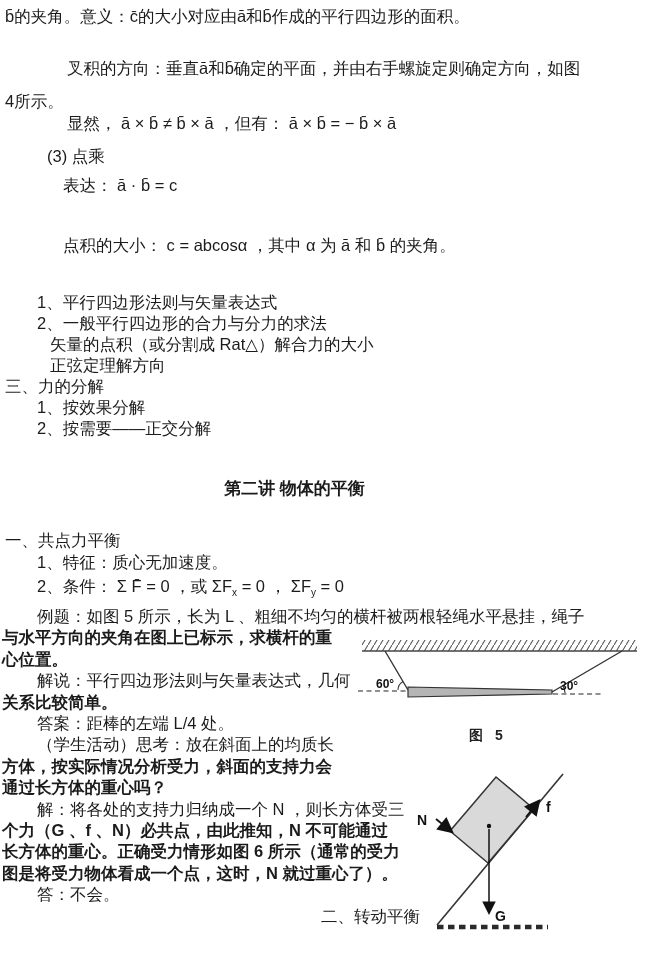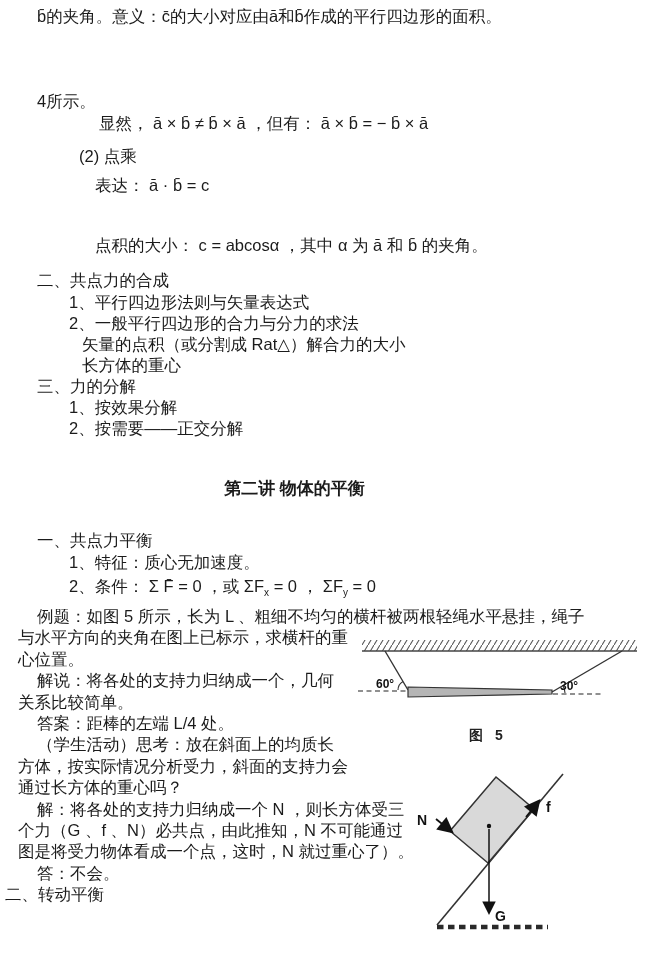--- a/index.html
+++ b/index.html
@@ -1,70 +1,71 @@
 <!DOCTYPE html>
 <html><head>
 <meta charset="utf-8">
 <style>
   html,body{margin:0;padding:0;background:#fff;}
   .page{position:relative;width:645px;height:972px;background:#ffffff;overflow:hidden;
         font-family:"Liberation Sans","DejaVu Sans",sans-serif;color:#1b1b1b;}
-  .ln{position:absolute;font-size:16.5px;line-height:21px;white-space:nowrap;margin-left:32px;}
+  .ln{position:absolute;font-size:16.5px;line-height:21px;white-space:nowrap;}
   .title{position:absolute;width:645px;text-align:center;font-weight:700;font-size:17px;}
   .flow{position:absolute;top:606px;left:0;width:420px;}
   .flow .fl{font-size:16.5px;line-height:21.4px;white-space:nowrap;}
   .ind{padding-left:37px;}
-  .ind5{padding-left:5px;}
-  .ind2{padding-left:18px;}
+  .ind5{padding-left:5px;text-align:right;}
+  .ind2{padding-left:2px;font-weight:bold;}
   sub{font-size:10px;}
   .fig{position:absolute;}
   .flabel{font:700 12px "Liberation Sans",sans-serif;fill:#111;}
   .fbig{font:700 14px "Liberation Sans",sans-serif;fill:#111;}
   .fcap{font:700 14px "Liberation Sans",sans-serif;fill:#222;letter-spacing:4px;}
 </style>
 </head>
 <body>
 
 <div class="page">
 
   <div class="ln" style="top:6px;left:5px">b̄的夹角。意义：c̄的大小对应由ā和b̄作成的平行四边形的面积。</div>
+  <div class="ln" style="top:58px;left:67px">叉积的方向：垂直ā和b̄确定的平面，并由右手螺旋定则确定方向，如图</div>
   <div class="ln" style="top:91px;left:5px">4所示。</div>
   <div class="ln" style="top:113px;left:67px">显然， ā × b̄ ≠ b̄ × ā ，但有： ā × b̄ =  − b̄ × ā</div>
-  <div class="ln" style="top:146px;left:47px">(2) 点乘</div>
+  <div class="ln" style="top:146px;left:47px">(3) 点乘</div>
   <div class="ln" style="top:175px;left:63px">表达： ā · b̄  =  c</div>
   <div class="ln" style="top:235px;left:63px">点积的大小： c = abcosα ，其中 α 为 ā 和 b̄ 的夹角。</div>
 
-  <div class="ln" style="top:270px;left:5px">二、共点力的合成</div>
   <div class="ln" style="top:292px;left:37px">1、平行四边形法则与矢量表达式</div>
   <div class="ln" style="top:313px;left:37px">2、一般平行四边形的合力与分力的求法</div>
   <div class="ln" style="top:334px;left:50px">矢量的点积（或分割成 Rat△）解合力的大小</div>
-  <div class="ln" style="top:355px;left:50px">长方体的重心</div>
+  <div class="ln" style="top:355px;left:50px">正弦定理解方向</div>
   <div class="ln" style="top:376px;left:5px">三、力的分解</div>
   <div class="ln" style="top:397px;left:37px">1、按效果分解</div>
   <div class="ln" style="top:418px;left:37px">2、按需要——正交分解</div>
 
   <div class="title" style="top:477px;left:-28px">第二讲 物体的平衡</div>
   <div class="ln" style="top:530px;left:5px">一、共点力平衡</div>
   <div class="ln" style="top:552px;left:37px">1、特征：质心无加速度。</div>
   <div class="ln" style="top:576px;left:37px">
     <span>2、条件： Σ F̄  =  0 ，或  ΣF</span><sub>x</sub><span>  =  0 ， ΣF</span><sub>y</sub><span>  =  0</span>
   </div>
 
   <div class="flow">
     <div class="fl ind">例题：如图 5 所示，长为 L 、粗细不均匀的横杆被两根轻绳水平悬挂，绳子</div>
     <div class="fl ind2">与水平方向的夹角在图上已标示，求横杆的重</div>
     <div class="fl ind2">心位置。</div>
-    <div class="fl ind">解说：将各处的支持力归纳成一个，几何</div>
+    <div class="fl ind">解说：平行四边形法则与矢量表达式，几何</div>
     <div class="fl ind2">关系比较简单。</div>
     <div class="fl ind">答案：距棒的左端 L/4 处。</div>
     <div class="fl ind">（学生活动）思考：放在斜面上的均质长</div>
     <div class="fl ind2">方体，按实际情况分析受力，斜面的支持力会</div>
     <div class="fl ind2">通过长方体的重心吗？</div>
     <div class="fl ind">解：将各处的支持力归纳成一个 N ，则长方体受三</div>
     <div class="fl ind2">个力（G 、f 、N）必共点，由此推知，N 不可能通过</div>
+    <div class="fl ind2">长方体的重心。正确受力情形如图 6 所示（通常的受力</div>
     <div class="fl ind2">图是将受力物体看成一个点，这时，N 就过重心了）。</div>
     <div class="fl ind">答：不会。</div>
     <div class="fl ind5">二、转动平衡</div>
   </div>
 
   <svg class="fig" style="top:635px;left:350px" width="295" height="115" viewBox="0 0 295 115">
     <defs>
       <pattern id="hatch" patternUnits="userSpaceOnUse" width="6" height="10">
         <line x1="0" y1="10" x2="6" y2="0" stroke="#555" stroke-width="1.1"></line>
       </pattern>

